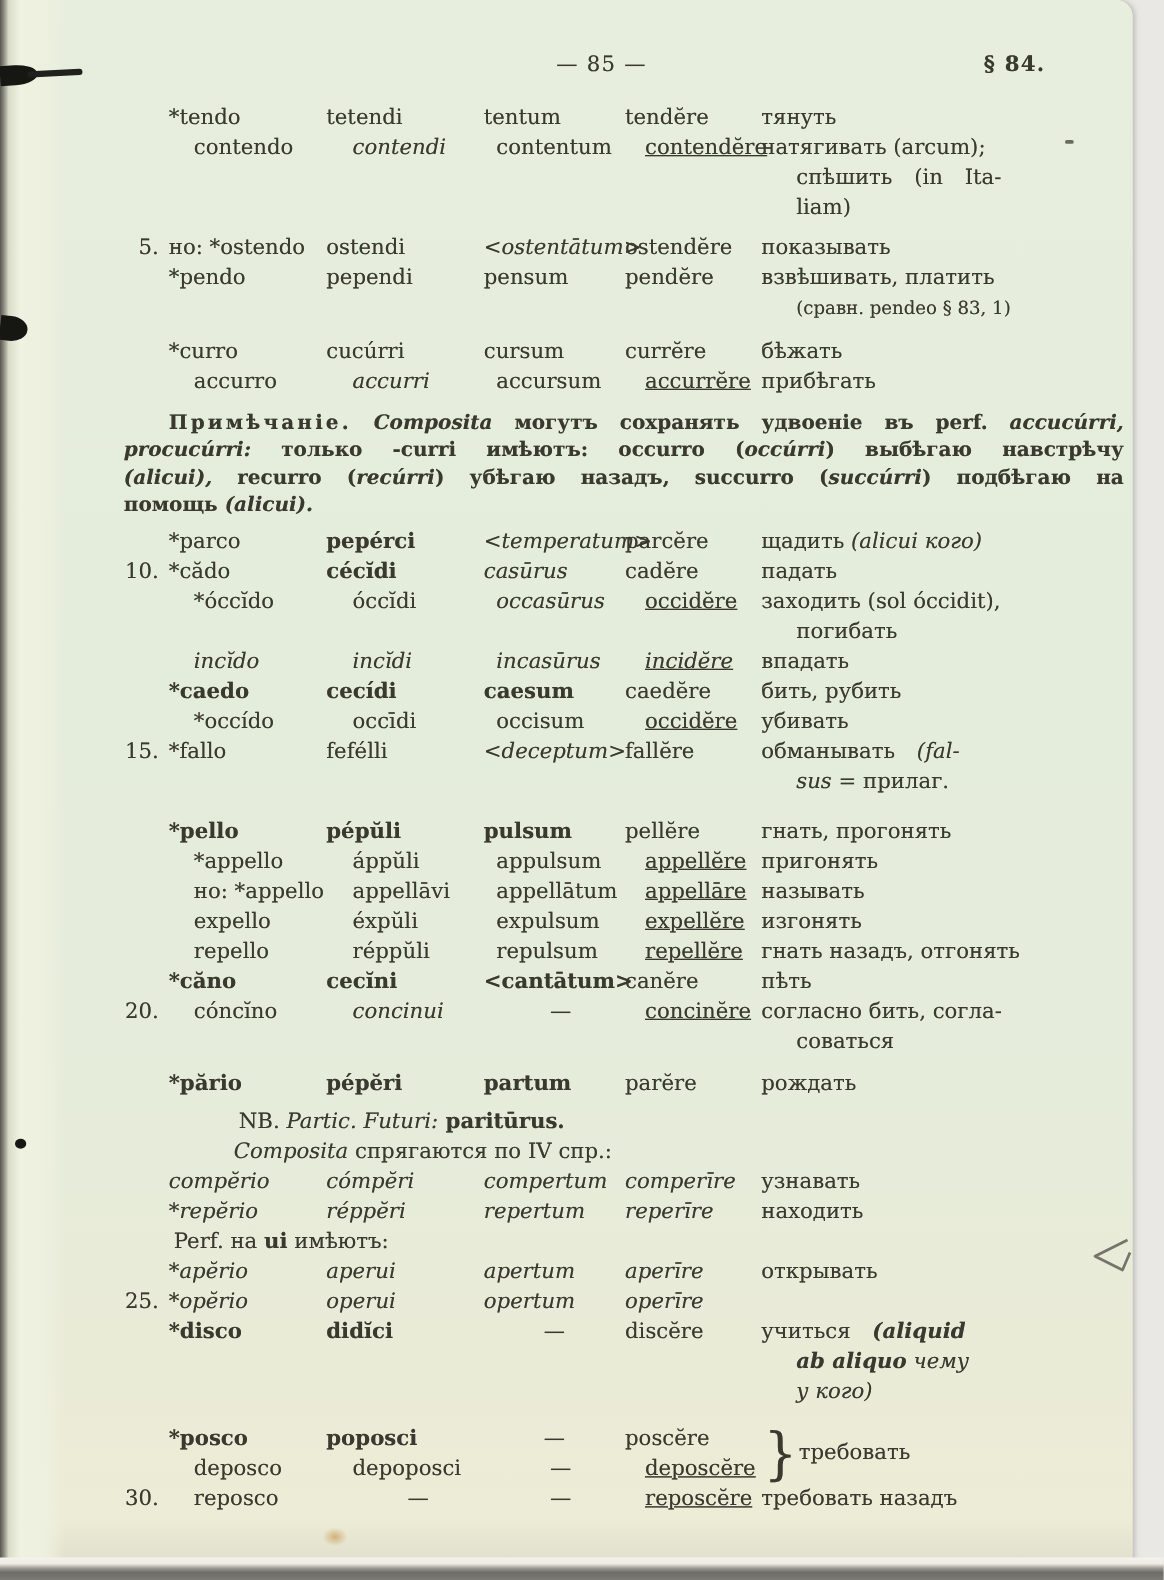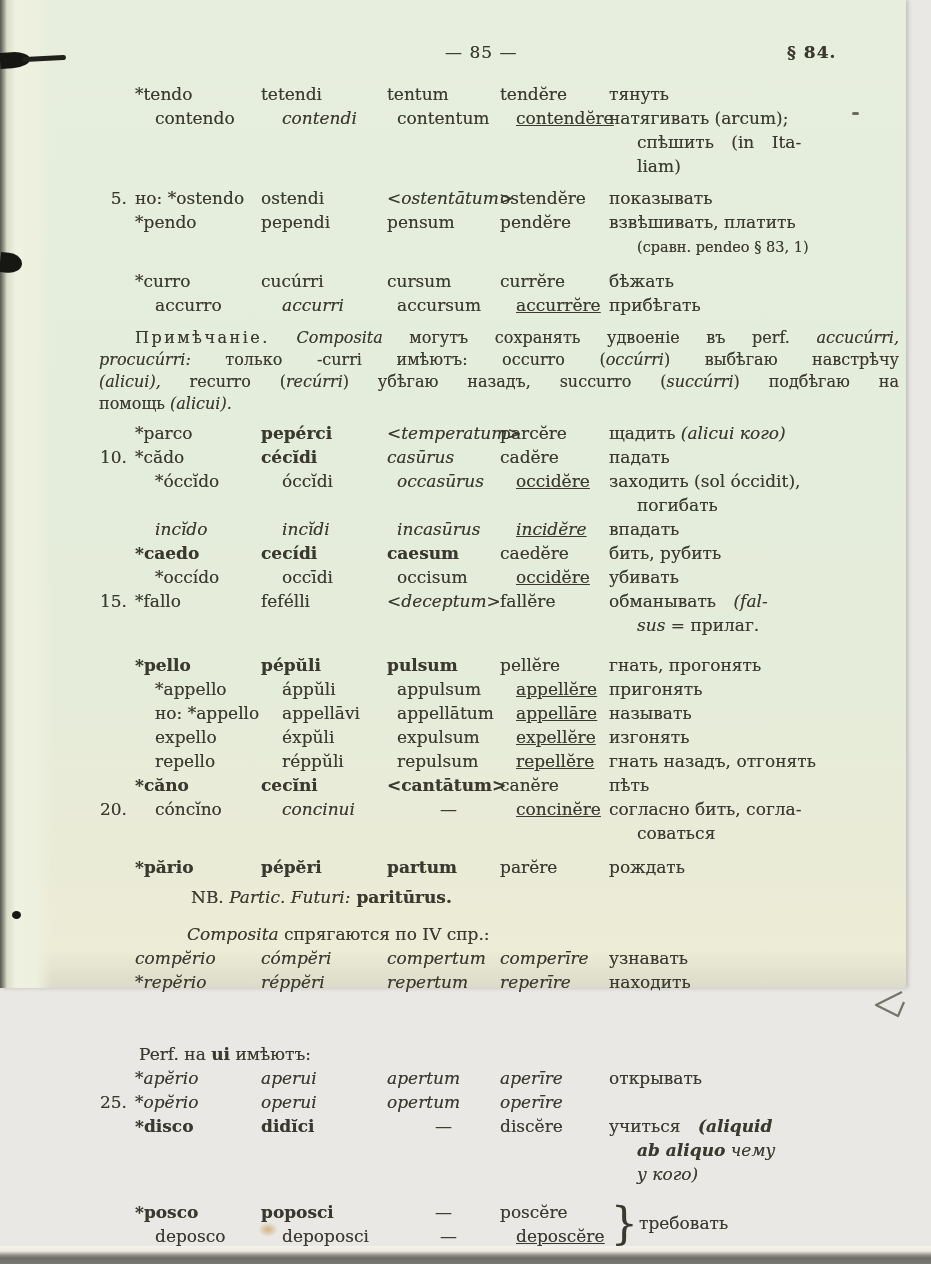--- a/index.html
+++ b/index.html
@@ -4,23 +4,24 @@
 <style>
   html,body{margin:0;padding:0;}
   body{
     width:931px;height:1264px;position:relative;overflow:hidden;
     background:#e9e8e4;
     font-family:"DejaVu Serif","Liberation Serif",serif;
     color:#3a392f;
   }
   
   .paper{
-    position:absolute;left:0;top:0;width:906px;height:988px;
+    position:absolute;left:0;top:0;width:906px;height:1264px;
     background:linear-gradient(180deg,#e7eedd 0%,#e4ecdb 45%,#e6ecda 70%,#eaebd7 88%,#edecd6 96%,#dcdbc9 100%);
     box-shadow:2px 0 4px rgba(110,110,100,.35);
+    border-radius:13px;
   }
   .paper::before{ 
     content:'';position:absolute;left:0;top:0;width:52px;height:100%;
     background:linear-gradient(90deg,#585750 0px,#8b8a80 3px,#d8ddc8 7px,#f0f2e1 16px,#eef0df 36px,rgba(238,240,223,0) 52px);
   }
   .bottom-edge{position:absolute;left:0;top:1246px;width:931px;height:18px;
     background:linear-gradient(180deg,#f4f3ec 0px,#edebe3 5px,#93928b 9px,#6e6d67 12px,#7b7a74 100%);}
   
   .mark{position:absolute;background:#161613;}
   .mark.m1{left:0;top:52px;width:30px;height:16px;border-radius:0 60% 60% 0/0 50% 50% 0;transform:rotate(-4deg);}
@@ -48,29 +49,29 @@
   .ind .c4{padding-left:16px;text-decoration:underline;}
   .dash{text-align:center;}
   .c5 .tl.cont{padding-left:28px;}
   .c5{white-space:normal;}
   .tl.w{word-spacing:12px;}
   .i{font-style:italic;}
   .b{font-weight:bold;}
   .sm{font-size:14.5px;}
   .lsp{letter-spacing:2.5px;}
   
-  .noteblk{margin:10px 0 6px;width:800px;font-size:16px;line-height:22px;}
+  .noteblk{margin:10px 0 6px;width:800px;font-size:16px;line-height:22px;font-weight:bold;}
   .noteline{text-align:justify;text-align-last:justify;}
   .noteline.first{text-indent:36px;}
   .noteline.last{text-align:left;text-align-last:left;}
   
   .trow{line-height:24px;}
   .trow.ind-a{padding-left:92px;}
-  .trow.ind-b{padding-left:88px;margin-top:13px;}
-  .trow.ind-c{padding-left:40px;margin-top:48px;}
+  .trow.ind-b{padding-left:88px;}
+  .trow.ind-c{padding-left:40px;}
   
   .bracecell{position:relative;overflow:visible;}
   .brace{position:absolute;left:2px;top:-4px;font-size:42px;line-height:52px;font-weight:400;transform:scaleY(1.08);transform-origin:top;}
   .bracelabel{position:absolute;left:30px;top:11px;white-space:nowrap;}
 </style>
 </head>
 <body>
 
 <div class="paper">
   <div class="content">

